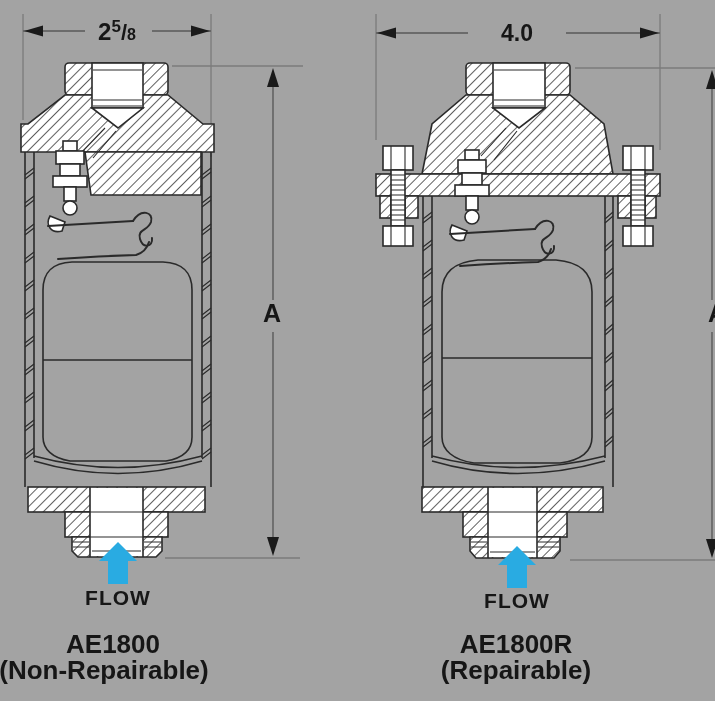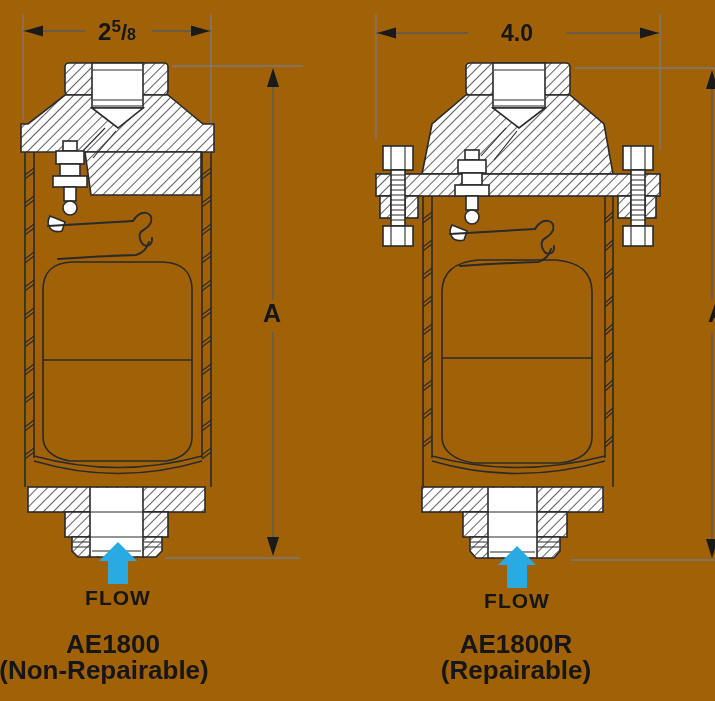--- a/index.html
+++ b/index.html
@@ -1,16 +1,16 @@
 <!DOCTYPE html>
 <html><head>
 <meta charset="utf-8">
 <style>
   html,body{margin:0;padding:0;background:#ffffff;}
-  .frame{width:715px;height:701px;position:relative;overflow:hidden;background:#a16207;}
+  .frame{width:715px;height:701px;position:relative;overflow:hidden;background:#a3a3a3;}
   svg{display:block;}
   svg text{font-family:"Liberation Sans","DejaVu Sans",sans-serif;font-weight:bold;fill:#161616;}
   .cap-label{font-size:26px;}
   .flow-label{font-size:21px;letter-spacing:1px;}
   .dim-label{font-size:23px;}
   .dim-letter{font-size:25px;}
   .outline{stroke:#2a2a2a;stroke-width:1.6;fill:none;}
   .hatched{stroke:#2a2a2a;stroke-width:1.6;fill:url(#hatch);}
   .whitefill{stroke:#2a2a2a;stroke-width:1.6;fill:#ffffff;}
   .thin{stroke:#2a2a2a;stroke-width:1.1;fill:none;}

